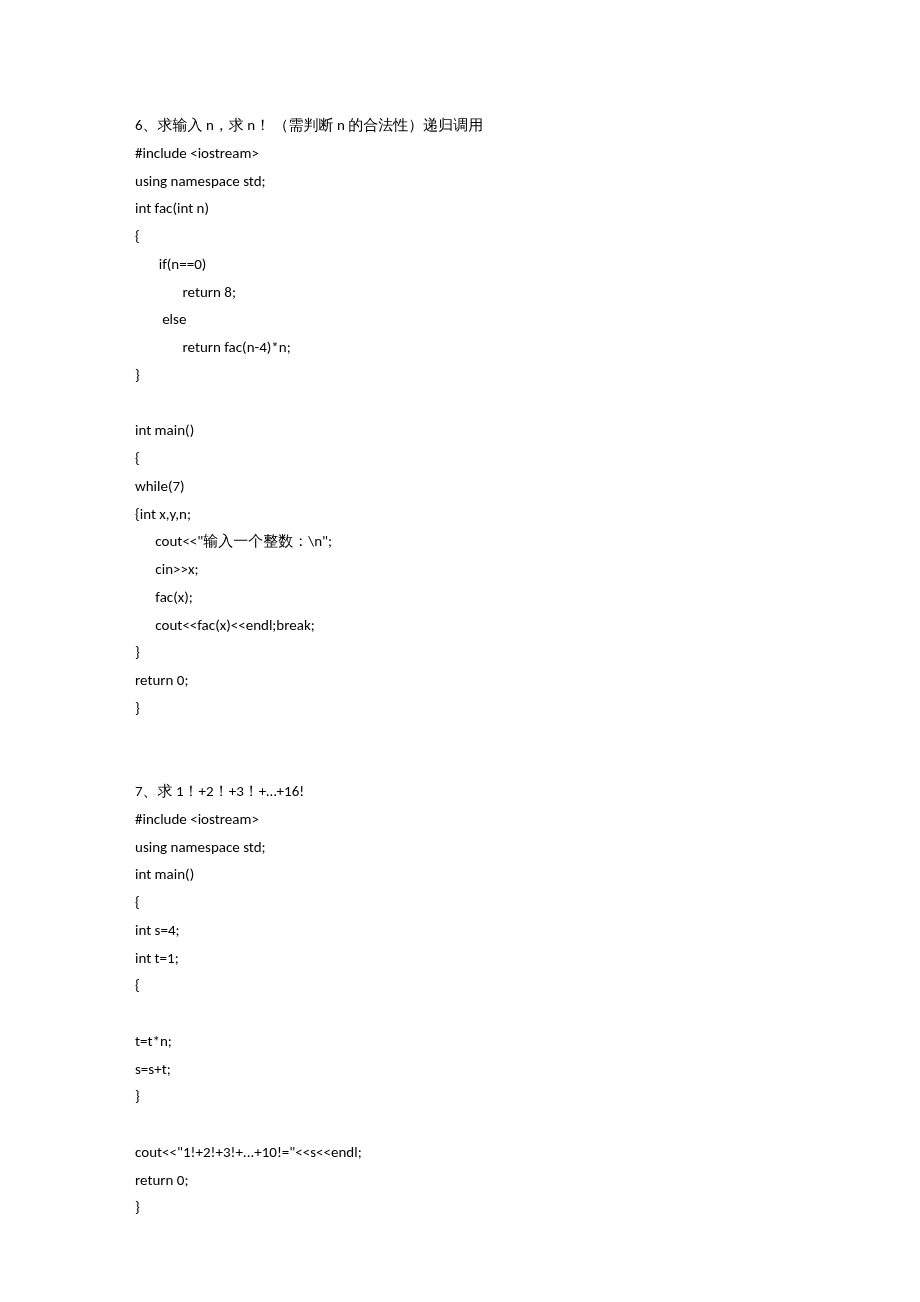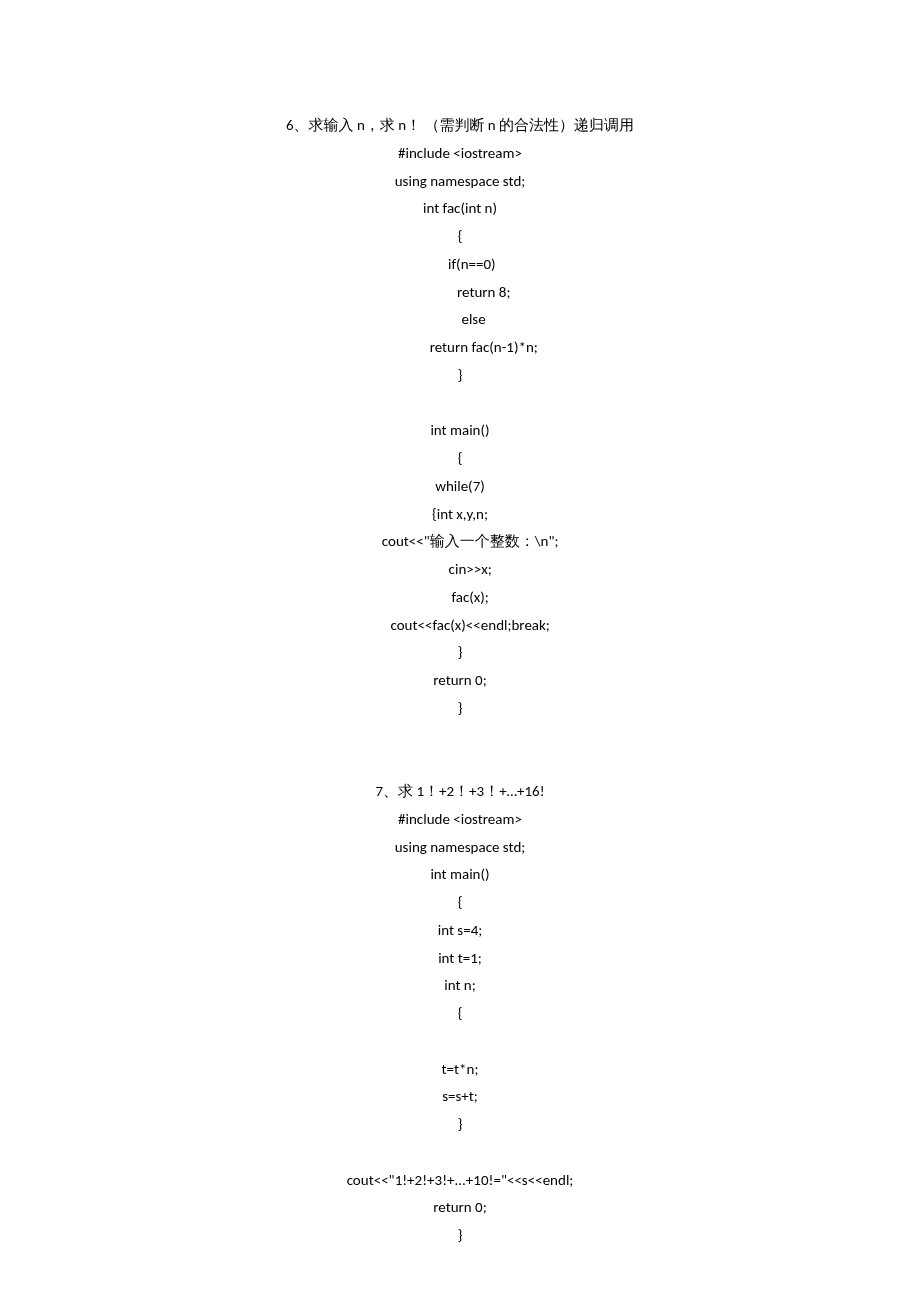--- a/index.html
+++ b/index.html
@@ -10,36 +10,35 @@
     font-size: 15px;
     color: #000000;
     line-height: 1.85;
     width: 920px;
   }
   .page {
     padding: 112px 135px 80px 135px;
   }
   .line {
     white-space: pre;
-    text-align: center;
   }
 </style>
 </head>
 <body>
 <div class="page">
 
 <div class="line">6、求输入 n，求 n！ （需判断 n 的合法性）递归调用</div>
 <div class="line">#include &lt;iostream&gt;</div>
 <div class="line">using namespace std;</div>
 <div class="line">int fac(int n)</div>
 <div class="line">{</div>
 <div class="line">       if(n==0)</div>
 <div class="line">              return 8;</div>
 <div class="line">        else</div>
-<div class="line">              return fac(n-1)*n;</div>
+<div class="line">              return fac(n-4)*n;</div>
 <div class="line">}</div>
 <div class="line">&nbsp;</div>
 <div class="line">int main()</div>
 <div class="line">{</div>
 <div class="line">while(7)</div>
 <div class="line">{int x,y,n;</div>
 <div class="line">      cout&lt;&lt;"输入一个整数：\n";</div>
 <div class="line">      cin&gt;&gt;x;</div>
 <div class="line">      fac(x);</div>
 <div class="line">      cout&lt;&lt;fac(x)&lt;&lt;endl;break;</div>
@@ -48,21 +47,20 @@
 <div class="line">}</div>
 <div class="line">&nbsp;</div>
 <div class="line">&nbsp;</div>
 <div class="line">7、求 1！+2！+3！+…+16!</div>
 <div class="line">#include &lt;iostream&gt;</div>
 <div class="line">using namespace std;</div>
 <div class="line">int main()</div>
 <div class="line">{</div>
 <div class="line">int s=4;</div>
 <div class="line">int t=1;</div>
-<div class="line">int n;</div>
 <div class="line">{</div>
 <div class="line">&nbsp;</div>
 <div class="line">t=t*n;</div>
 <div class="line">s=s+t;</div>
 <div class="line">}</div>
 <div class="line">&nbsp;</div>
 <div class="line">cout&lt;&lt;"1!+2!+3!+...+10!="&lt;&lt;s&lt;&lt;endl;</div>
 <div class="line">return 0;</div>
 <div class="line">}</div>
 

